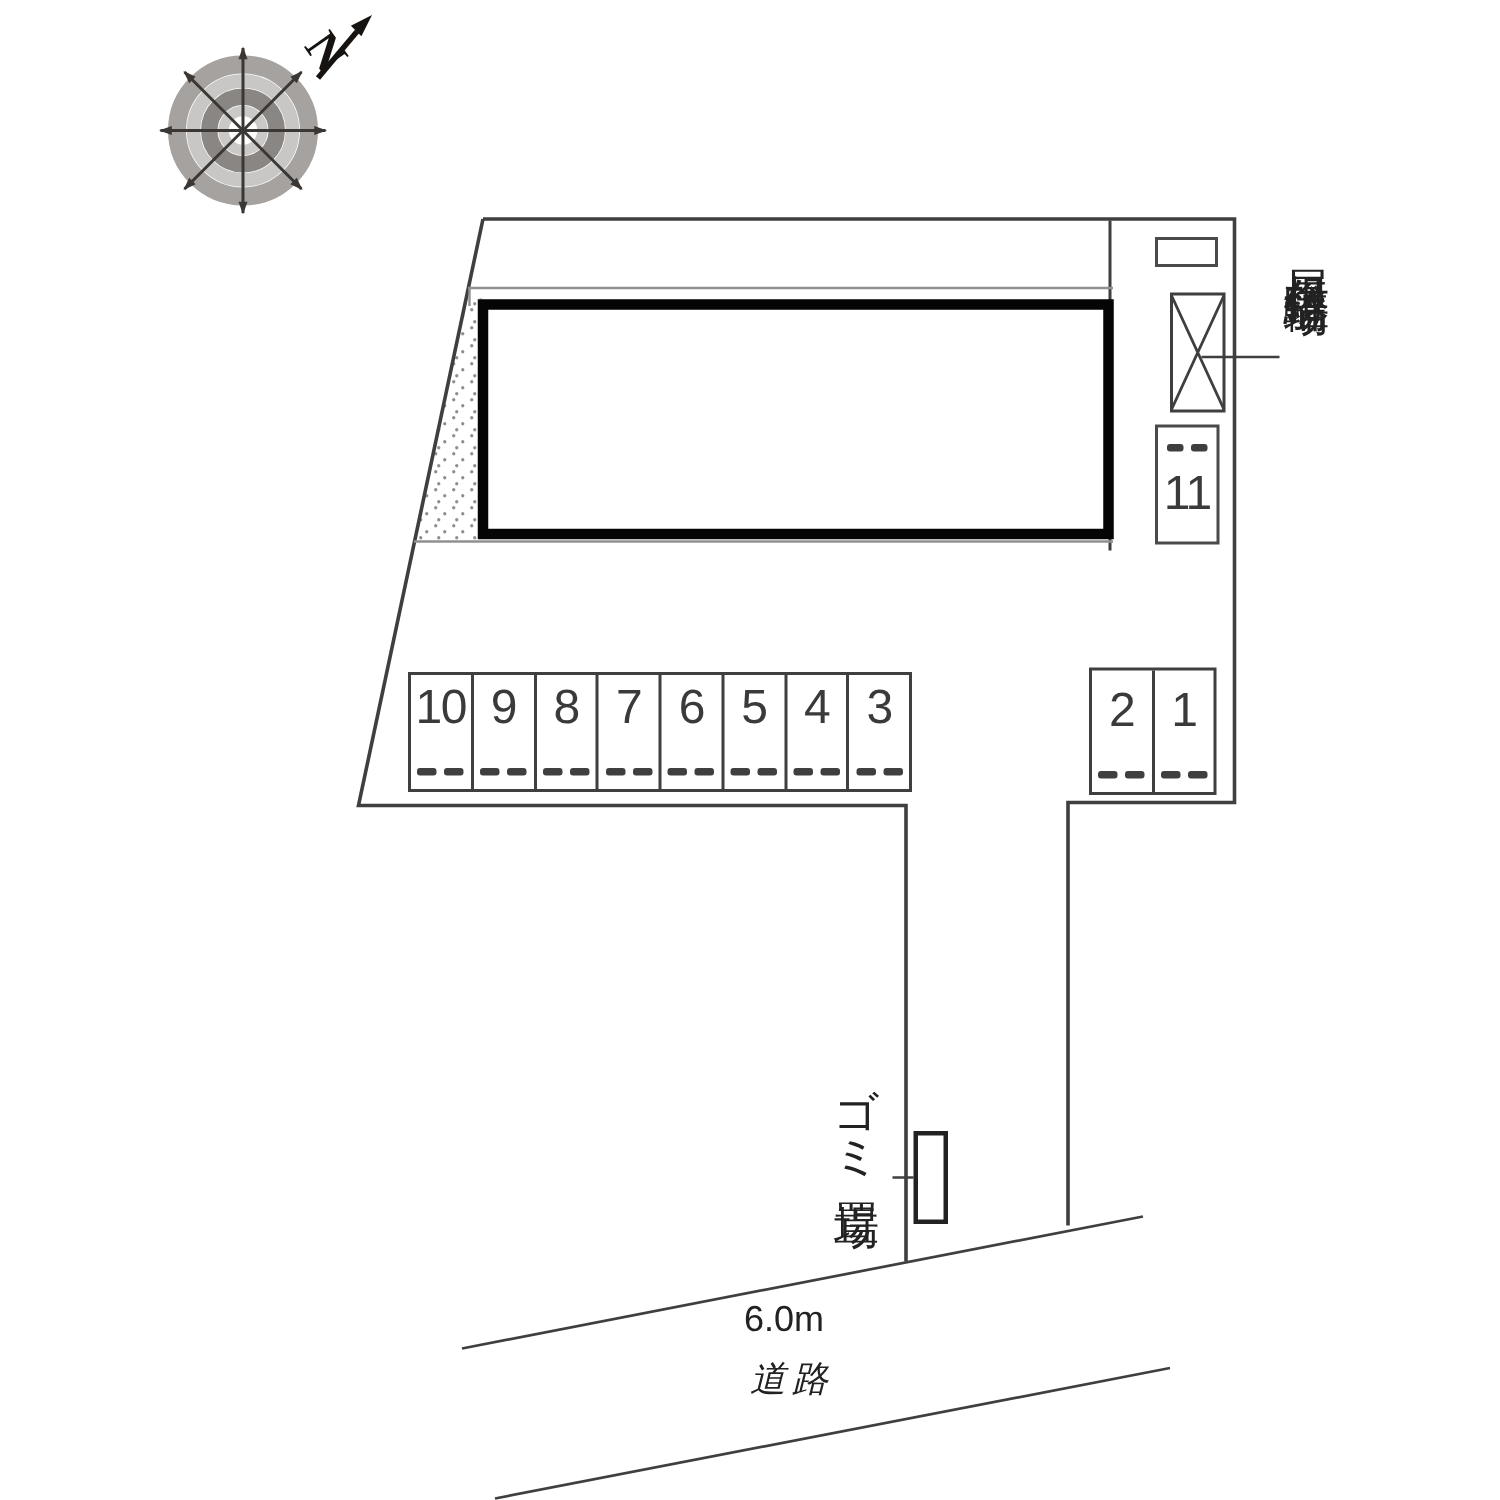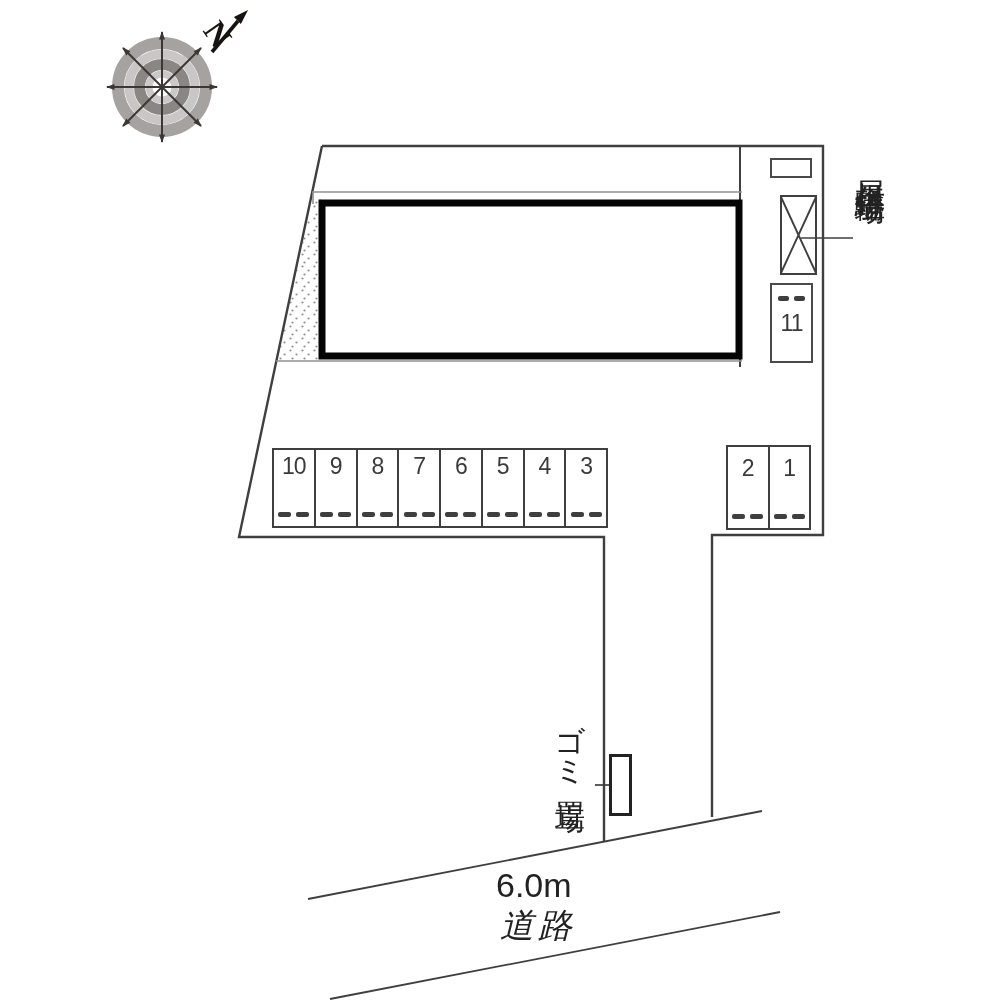--- a/index.html
+++ b/index.html
@@ -10,21 +10,21 @@
   .abs{position:absolute;}
   svg{display:block;}
   
   .stall-row{
     position:absolute;display:flex;box-sizing:border-box;
     border:2.4px solid #3f3f3f;background:transparent;
   }
   .stall{flex:1 1 0;position:relative;border-left:2.2px solid #3f3f3f;}
   .stall:first-child{border-left:none;}
   .stall-num{
-    text-align:center;margin-top:5px;font-size:23px;line-height:1;
+    text-align:center;margin-top:5px;font-size:32px;line-height:1;
     color:#3a3a3a;font-weight:400;letter-spacing:-1px;
   }
   .dashes{
     position:absolute;left:0;right:0;display:flex;justify-content:center;gap:5px;
   }
   .dashes.bottom{bottom:9px;}
   .dashes.top{top:11px;}
   .dash{width:13px;height:5px;background:#3f3f3f;border-radius:2px;}
   
   .stall-single{
@@ -34,21 +34,21 @@
   
   .xbox{position:absolute;box-sizing:border-box;border:2.2px solid #3f3f3f;background:transparent;}
   .sign-rect{position:absolute;box-sizing:border-box;border:2.5px solid #4a4a4a;background:#ffffff;}
   
   .bin{position:absolute;box-sizing:border-box;border:3px solid #222222;background:#ffffff;}
   
   .vtext{
     position:absolute;writing-mode:vertical-rl;text-orientation:upright;
     font-size:30px;line-height:1.1;letter-spacing:3px;color:#222222;white-space:nowrap;
   }
-  .road-text{position:absolute;font-size:34px;line-height:1;color:#222222;}
+  .road-text{position:absolute;font-size:24px;line-height:1;color:#222222;}
 </style>
 </head>
 <body>
 
 <div class="canvas">
 
   <svg class="abs" style="left:0;top:0" width="1000" height="1000" viewBox="0 0 1000 1000">
     <defs>
       <pattern id="dots" width="12" height="12" patternUnits="userSpaceOnUse">
         <circle cx="2.5" cy="2.5" r="1.1" fill="#8f8f8f"></circle>

